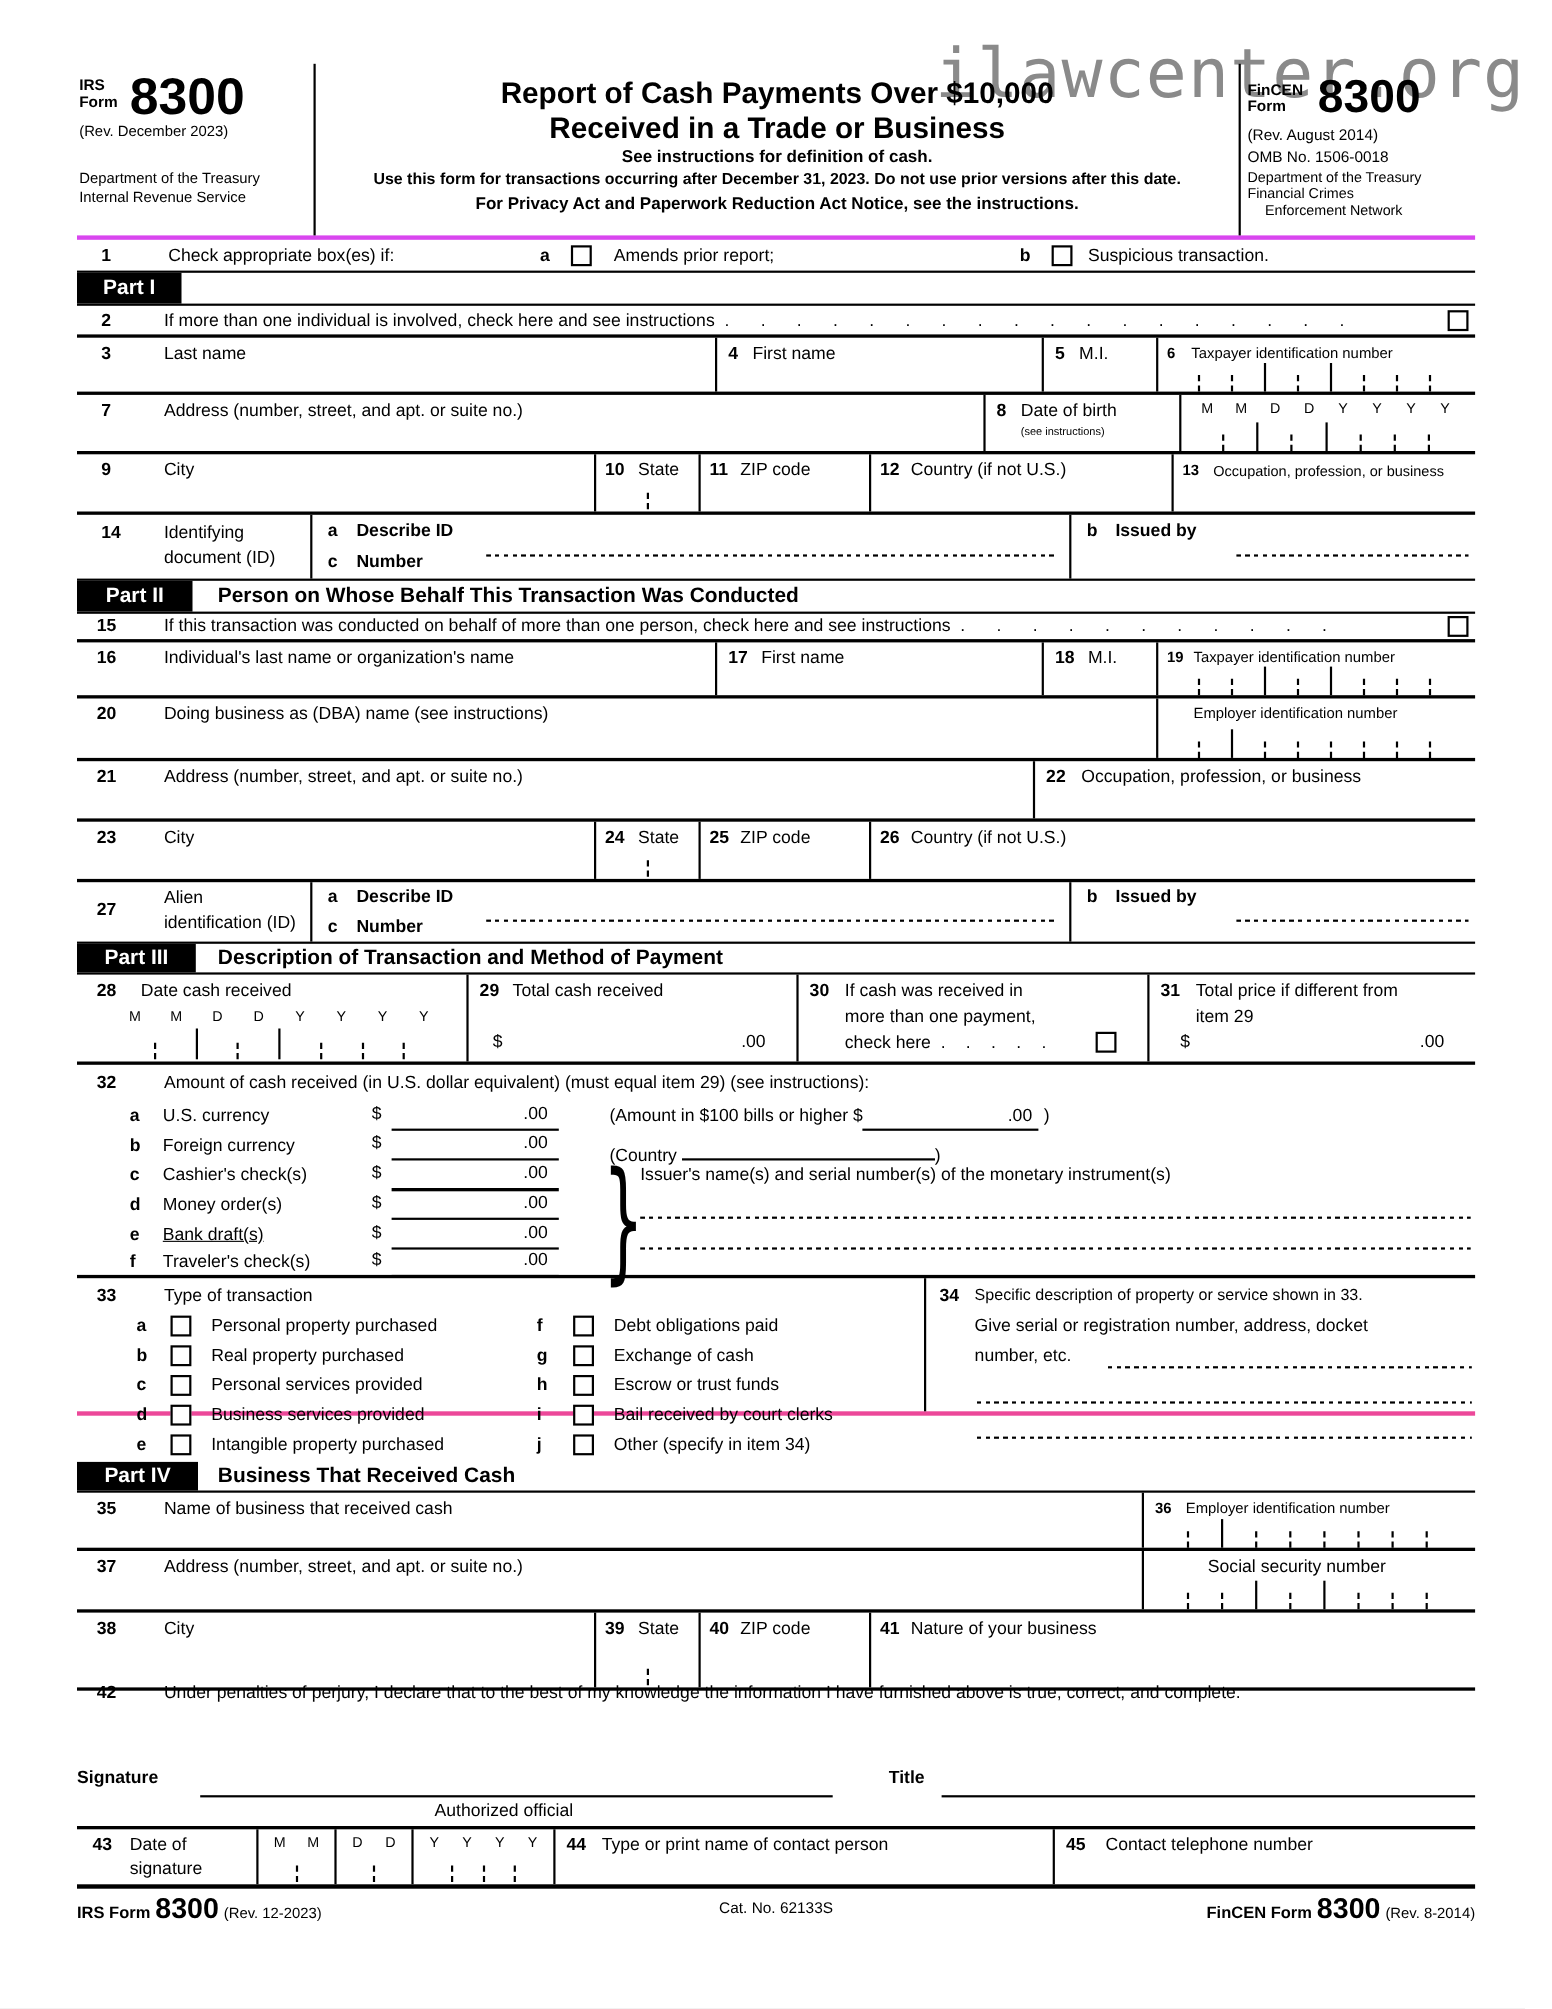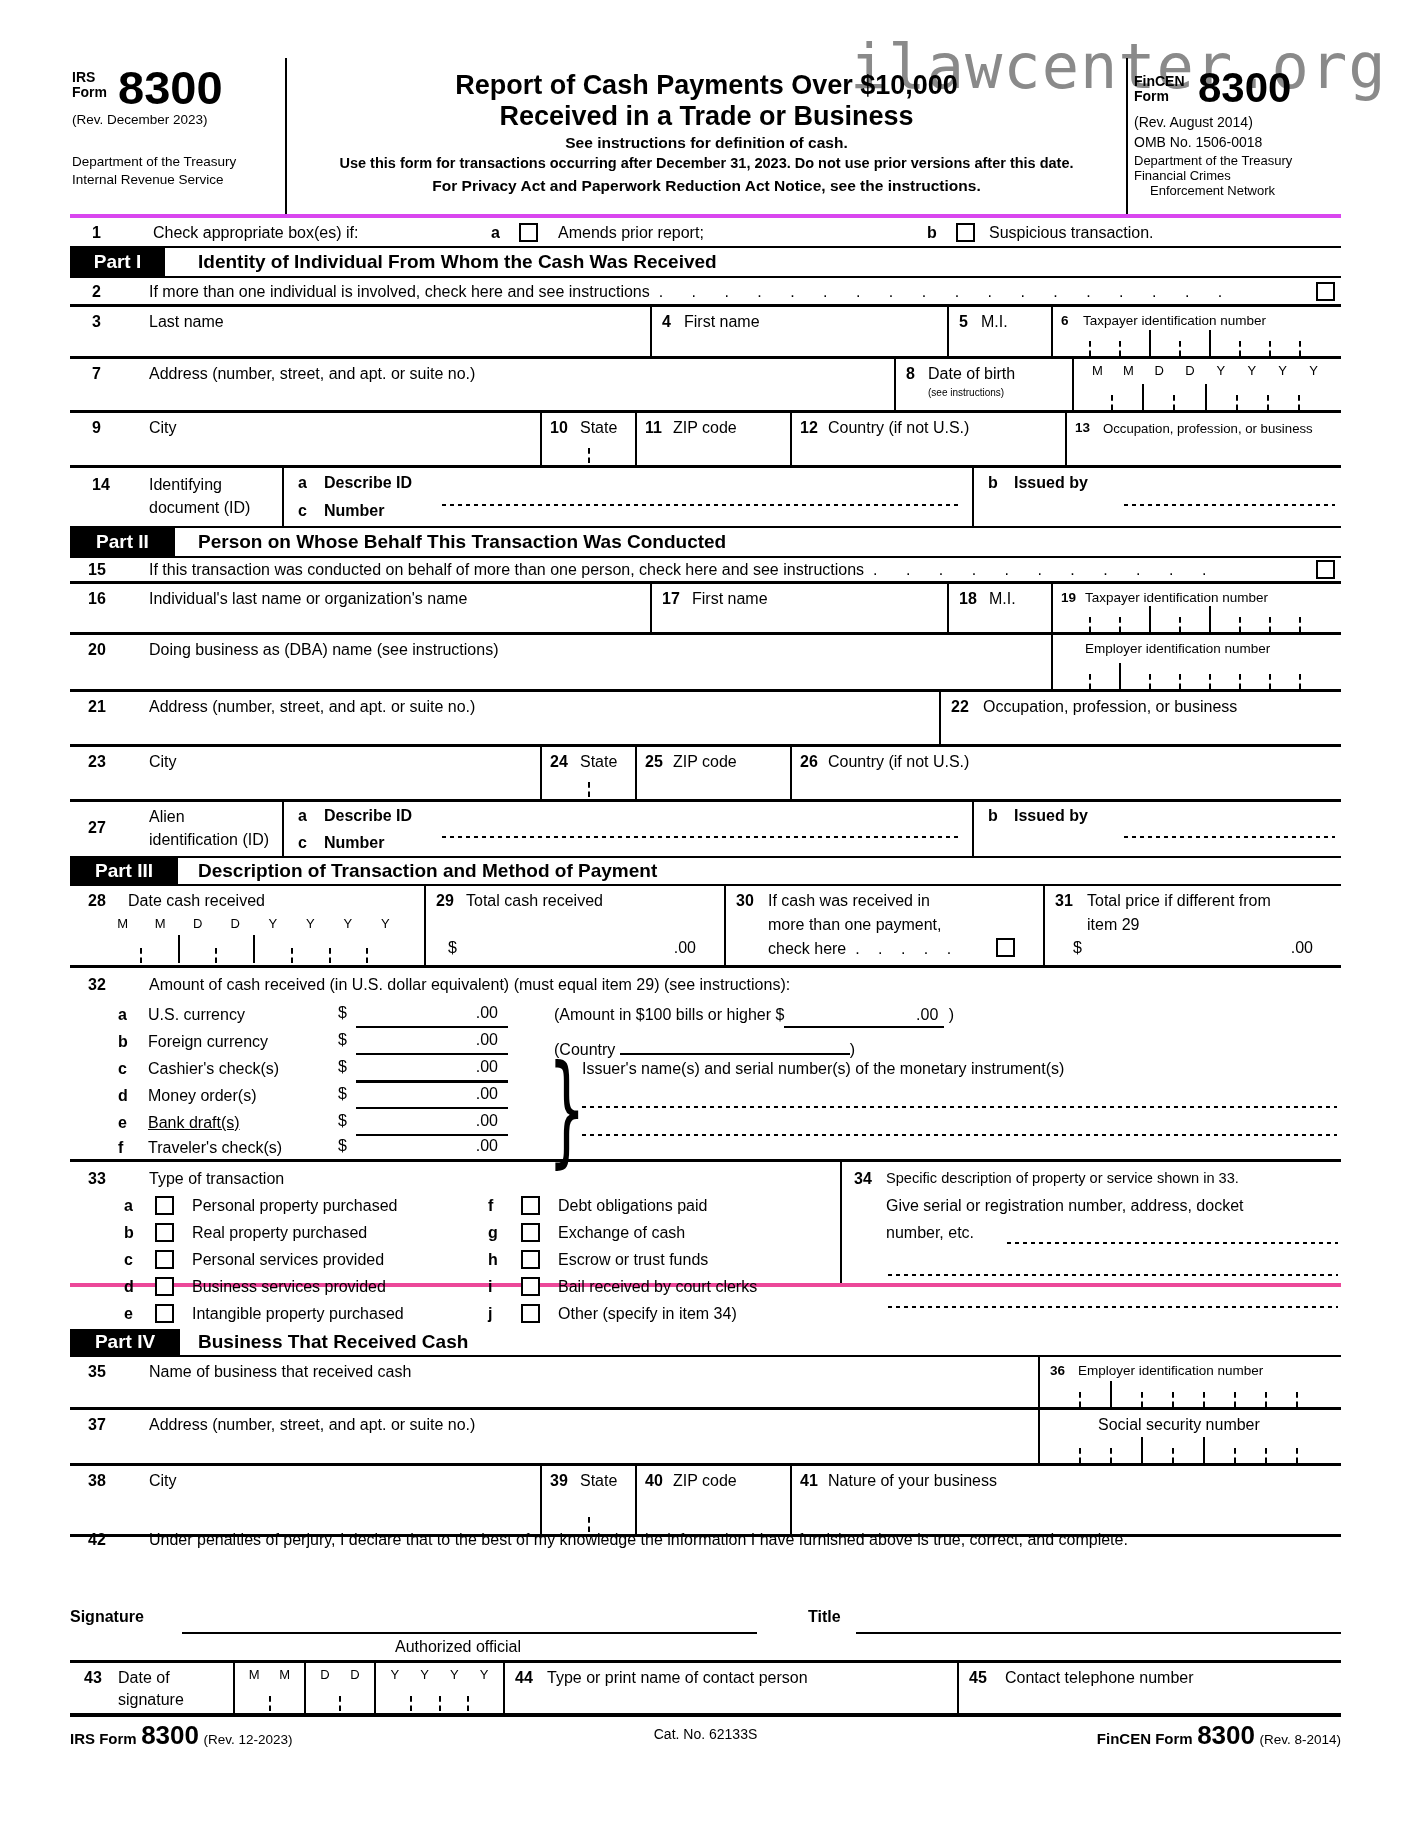--- a/index.html
+++ b/index.html
@@ -75,21 +75,20 @@
     <span class="p num" style="left:421px;top:6px;">a</span>
     <span class="cb" style="left:449px;top:5px;"></span>
     <span class="p" style="left:488px;top:6px;">Amends prior report;</span>
     <span class="p num" style="left:857px;top:6px;">b</span>
     <span class="cb" style="left:886px;top:5px;"></span>
     <span class="p" style="left:919px;top:6px;">Suspicious transaction.</span>
   </div>
 
   <div class="band" style="top:248px;height:30px;border-bottom:2px solid #000;">
     <div class="pbox" style="width:95px;">Part I</div>
-    <div class="ptitle" style="left:128px;">Identity of Individual From Whom the Cash Was Received</div>
   </div>
 
   <div class="band" style="top:278px;height:29px;border-bottom:3px solid #000;">
     <span class="p num" style="left:22px;top:5px;">2</span>
     <span class="p" style="left:79px;top:5px;"><span>If more than one individual is involved, check here and see instructions</span>&nbsp;&nbsp;<span class="dots">. . . . . . . . . . . . . . . . . .</span></span>
     <span class="cb" style="right:6px;top:4px;"></span>
   </div>
 
   <div class="band" style="top:307px;height:52px;border-bottom:3px solid #000;">
     <div class="cell nb" style="left:0;width:580px;">

